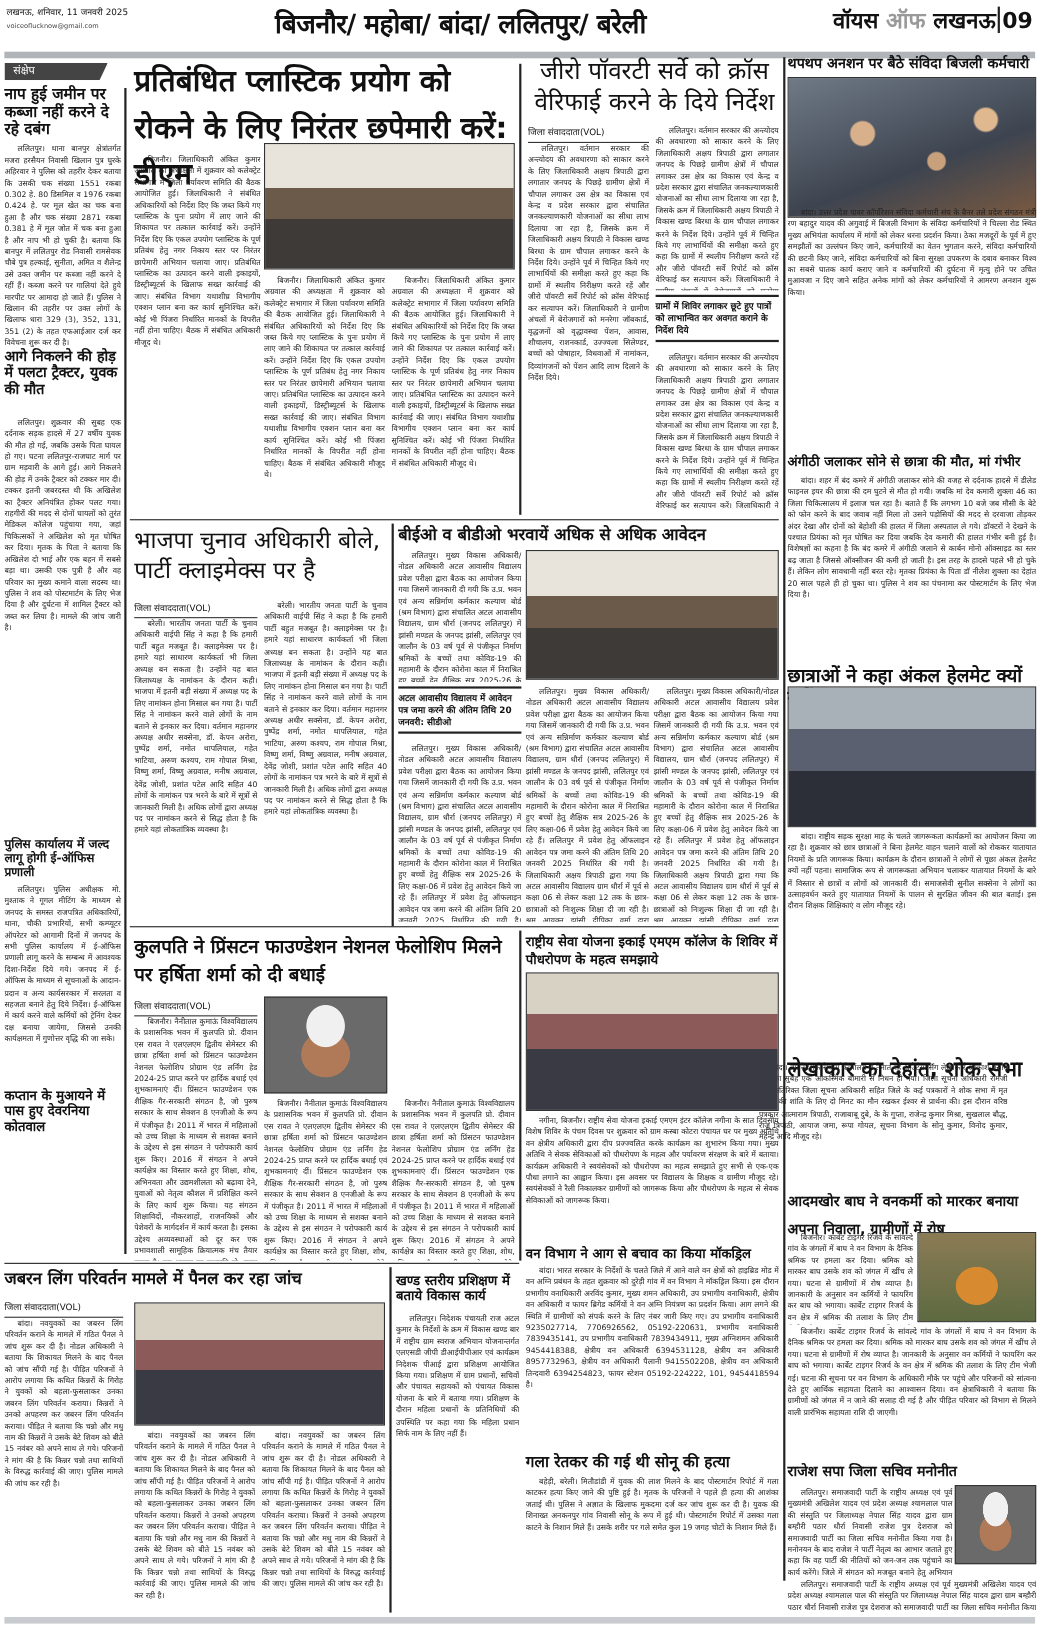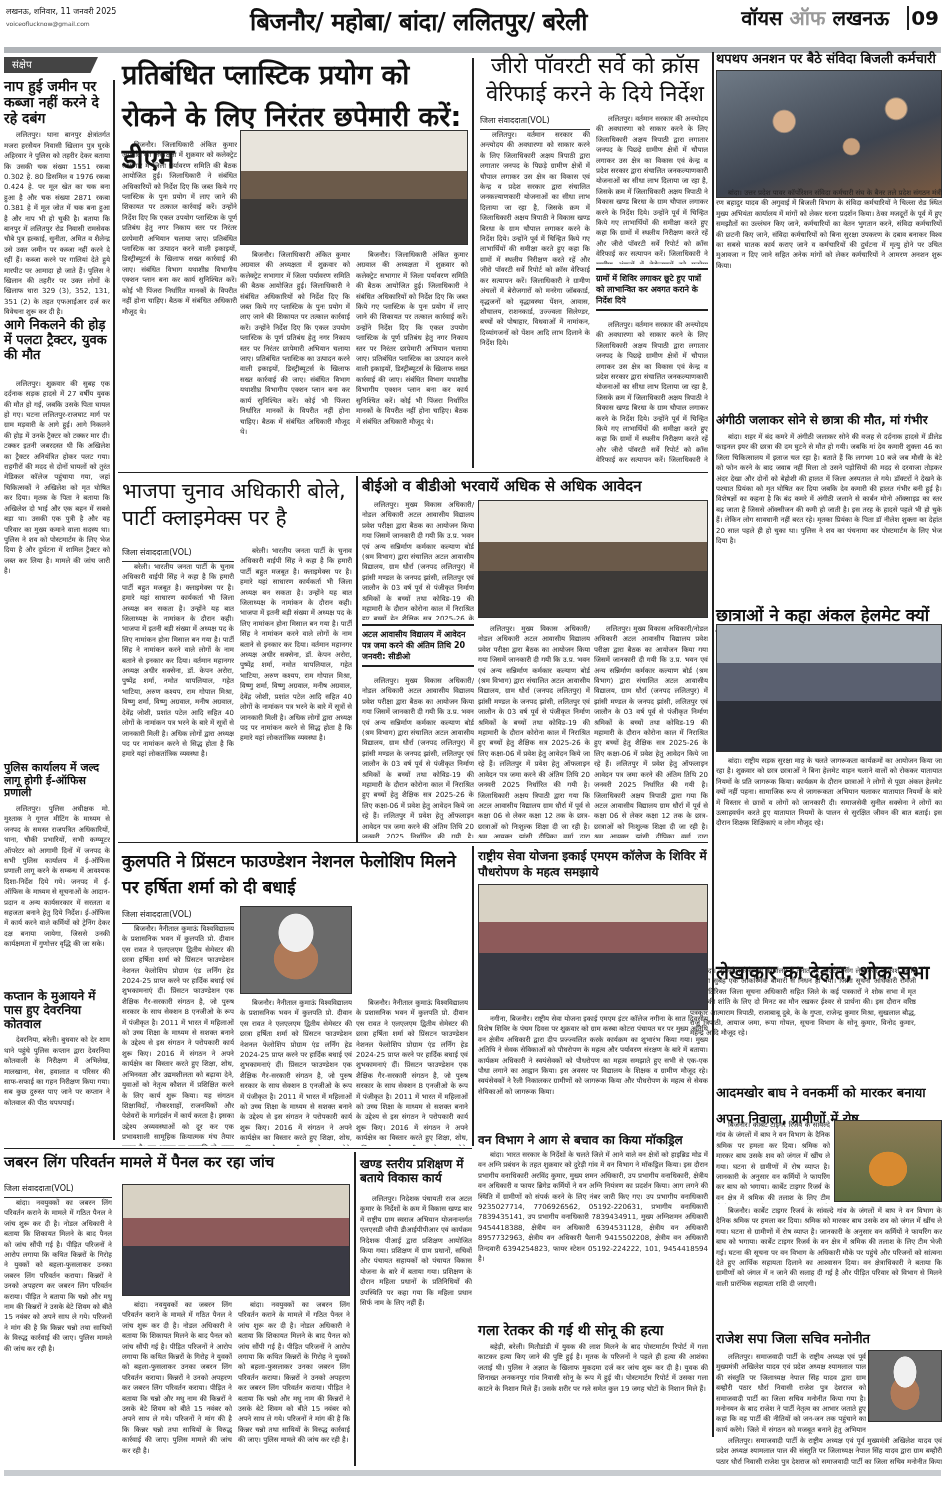--- a/index.html
+++ b/index.html
@@ -30,21 +30,21 @@
 </style>
 </head>
 <body>
 
 <div class="abs masthead-date">लखनऊ, शनिवार, 11 जनवरी 2025</div>
 <div class="abs masthead-email">voiceoflucknow@gmail.com</div>
 <div class="abs masthead-title">बिजनौर/ महोबा/ बांदा/ ललितपुर/ बरेली</div>
 <div class="abs masthead-brand">
   <span>वॉयस</span>
   <span class="light">ऑफ</span>
-  <span>लखनऊ</span><span style="border-left:2px solid #222;margin-left:18px;padding-left:2px">09</span>
+  <span>लखनऊ</span><span style="border-left:2px solid #222;margin-left:2px;padding-left:2px">09</span>
 </div>
 <div class="abs rule-top"></div>
 
 <div class="abs sankshep">संक्षेप</div>
 <div class="abs vline" style="left:113px;top:80px;height:1060px"></div>
 
 <div class="abs" style="left:4px;top:78px;width:106px">
   <div class="hl" style="font-size:14px">नाप हुई जमीन पर कब्जा नहीं करने दे रहे दबंग</div>
   <div class="txt" style="height:188px;margin-top:4px">
       <p>ललितपुर। थाना बानपुर क्षेत्रांतर्गत मजरा हरसैयन निवासी खिलान पुत्र घुरके अहिरवार ने पुलिस को तहरीर देकर बताया कि उसकी चक संख्या 1551 रकबा 0.302 हे. 80 डिसमिल व 1976 रकबा 0.424 हे. पर मूल खेत का चक बना हुआ है और चक संख्या 2871 रकबा 0.381 हे में मूल जोत में चक बना हुआ है और नाप भी हो चुकी है। बताया कि बानपुर में ललितपुर रोड निवासी रामसेवक चौबे पुत्र हल्काई, सुनीता, अमित व शैलेन्द्र उसे उक्त जमीन पर कब्जा नहीं करने दे रहीं हैं। कब्जा करने पर गालियां देते हुये मारपीट पर आमादा हो जाते हैं। पुलिस ने खिलान की तहरीर पर उक्त लोगों के खिलाफ धारा 329 (3), 352, 131, 351 (2) के तहत एफआईआर दर्ज कर विवेचना शुरू कर दी है।</p>
@@ -57,23 +57,20 @@
     </div>
 </div>
 <div class="abs" style="left:4px;top:762px;width:106px">
   <div class="hl" style="font-size:11px">पुलिस कार्यालय में जल्द लागू होगी ई-ऑफिस प्रणाली</div>
   <div class="txt" style="height:188px;margin-top:4px">
       <p>ललितपुर। पुलिस अधीक्षक मो. मुश्ताक ने गूगल मीटिंग के माध्यम से जनपद के समस्त राजपत्रित अधिकारियों, थाना, चौकी प्रभारियों, सभी कम्प्यूटर ऑपरेटर को आगामी दिनों में जनपद के सभी पुलिस कार्यालय में ई-ऑफिस प्रणाली लागू करने के सम्बन्ध में आवश्यक दिशा-निर्देश दिये गये। जनपद में ई-ऑफिस के माध्यम से सूचनाओं के आदान-प्रदान व अन्य कार्यसरकार में सरलता व सहजता बनाने हेतु दिये निर्देश। ई-ऑफिस में कार्य करने वाले कर्मियों को ट्रेनिंग देकर दक्ष बनाया जायेगा, जिससे उनकी कार्यक्षमता में गुणोत्तर वृद्धि की जा सके।</p>
     </div>
 </div>
 <div class="abs" style="left:4px;top:990px;width:106px">
   <div class="hl" style="font-size:12px">कप्तान के मुआयने में पास हुए देवरनिया कोतवाल</div>
-  <div class="txt" style="height:94px;margin-top:4px">
-      <p>देवरनिया, बरेली। बुधवार को देर शाम थाने पहुंचे पुलिस कप्तान द्वारा देवरनिया कोतवाली के निरीक्षण में अभिलेख, मालखाना, मेस, हवालात व परिसर की साफ-सफाई का गहन निरीक्षण किया गया। सब कुछ दुरुस्त पाए जाने पर कप्तान ने कोतवाल की पीठ थपथपाई।</p>
-    </div>
 </div>
 
 <div class="abs hl" style="left:122px;top:54px;width:350px;font-size:27px;line-height:42px">प्रतिबंधित प्लास्टिक प्रयोग को रोकने के लिए निरंतर छपेमारी करें: डीएम</div>
 <div class="abs txt" style="left:122px;top:140px;width:115px;height:330px">
     <p>बिजनौर। जिलाधिकारी अंकित कुमार अग्रवाल की अध्यक्षता में शुक्रवार को कलेक्ट्रेट सभागार में जिला पर्यावरण समिति की बैठक आयोजित हुई। जिलाधिकारी ने संबंधित अधिकारियों को निर्देश दिए कि जब्त किये गए प्लास्टिक के पुनः प्रयोग में लाए जाने की शिकायत पर तत्काल कार्रवाई करें। उन्होंने निर्देश दिए कि एकल उपयोग प्लास्टिक के पूर्ण प्रतिबंध हेतु नगर निकाय स्तर पर निरंतर छापेमारी अभियान चलाया जाए। प्रतिबंधित प्लास्टिक का उत्पादन करने वाली इकाइयों, डिस्ट्रीब्यूटर्स के खिलाफ सख्त कार्रवाई की जाए। संबंधित विभाग यथाशीघ्र विभागीय एक्शन प्लान बना कर कार्य सुनिश्चित करें। कोई भी पिंजरा निर्धारित मानकों के विपरीत नहीं होना चाहिए। बैठक में संबंधित अधिकारी मौजूद थे।</p>
   </div>
 <div class="abs photo office" style="left:240px;top:130px;width:228px;height:115px"></div>
 <div class="abs txt" style="left:240px;top:250px;width:110px;height:220px">
     <p>बिजनौर। जिलाधिकारी अंकित कुमार अग्रवाल की अध्यक्षता में शुक्रवार को कलेक्ट्रेट सभागार में जिला पर्यावरण समिति की बैठक आयोजित हुई। जिलाधिकारी ने संबंधित अधिकारियों को निर्देश दिए कि जब्त किये गए प्लास्टिक के पुनः प्रयोग में लाए जाने की शिकायत पर तत्काल कार्रवाई करें। उन्होंने निर्देश दिए कि एकल उपयोग प्लास्टिक के पूर्ण प्रतिबंध हेतु नगर निकाय स्तर पर निरंतर छापेमारी अभियान चलाया जाए। प्रतिबंधित प्लास्टिक का उत्पादन करने वाली इकाइयों, डिस्ट्रीब्यूटर्स के खिलाफ सख्त कार्रवाई की जाए। संबंधित विभाग यथाशीघ्र विभागीय एक्शन प्लान बना कर कार्य सुनिश्चित करें। कोई भी पिंजरा निर्धारित मानकों के विपरीत नहीं होना चाहिए। बैठक में संबंधित अधिकारी मौजूद थे।</p>
   </div>

